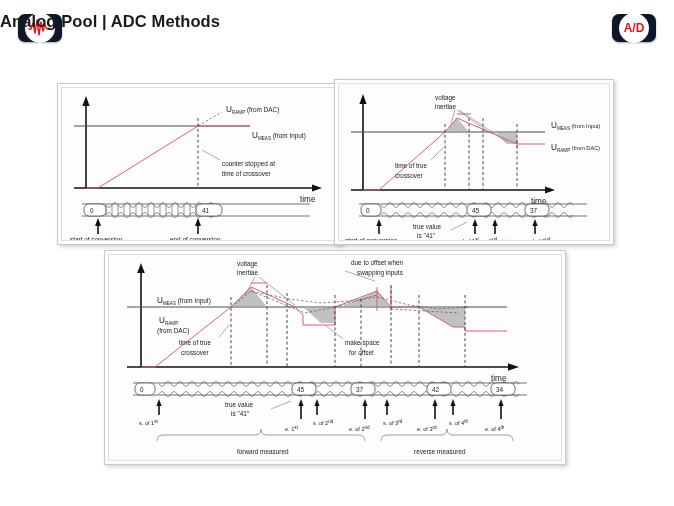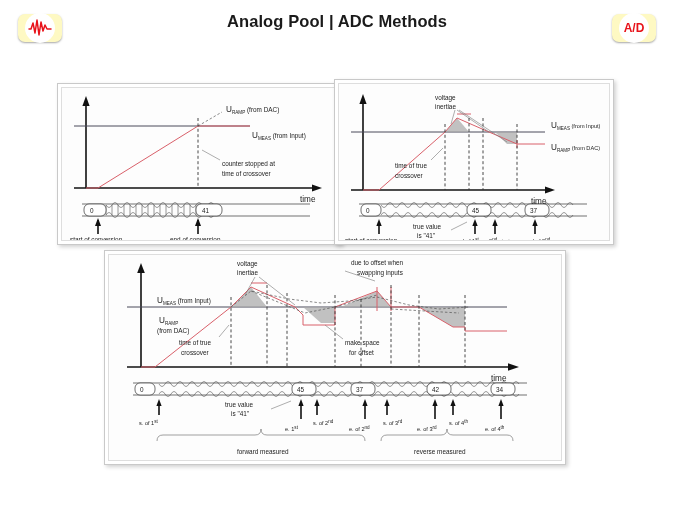--- a/index.html
+++ b/index.html
@@ -9,27 +9,26 @@
     font-family:"Liberation Sans", sans-serif;
     overflow:hidden;
     position:relative;
   }
   
   #header{
     position:absolute;left:0;top:0;width:674px;height:66px;
   }
   #slide-title{
     position:absolute;left:0;top:12px;width:674px;
-    text-align:center;
     font-size:16.5px;font-weight:bold;color:#1a1a1a;
     letter-spacing:.1px;
   }
   .logo{
     position:absolute;top:14px;width:44px;height:28px;
-    background:#fef9c3;border-radius:7px;
+    background:#0f172a;border-radius:7px;
     box-shadow:0 1px 2px rgba(0,0,0,.35);
   }
   #logo-left{left:18px;}
   #logo-right{left:612px;}
   .logo .disc{
     position:absolute;left:50%;top:50%;
     transform:translate(-50%,-50%);
     width:30px;height:30px;border-radius:50%;
     background:#ffffff;
     display:flex;align-items:center;justify-content:center;

